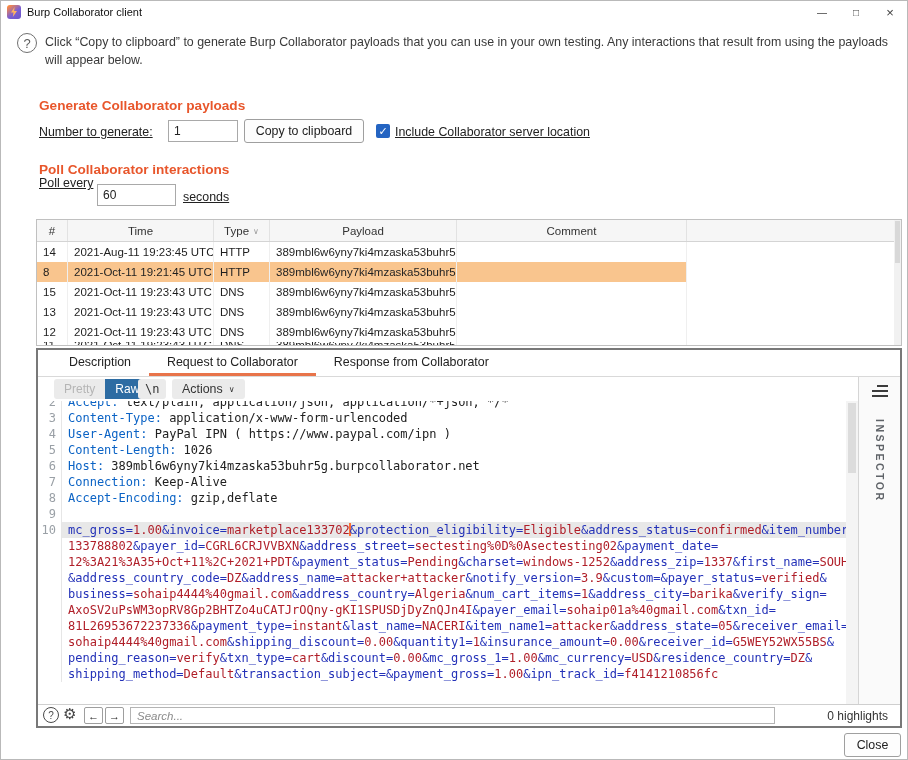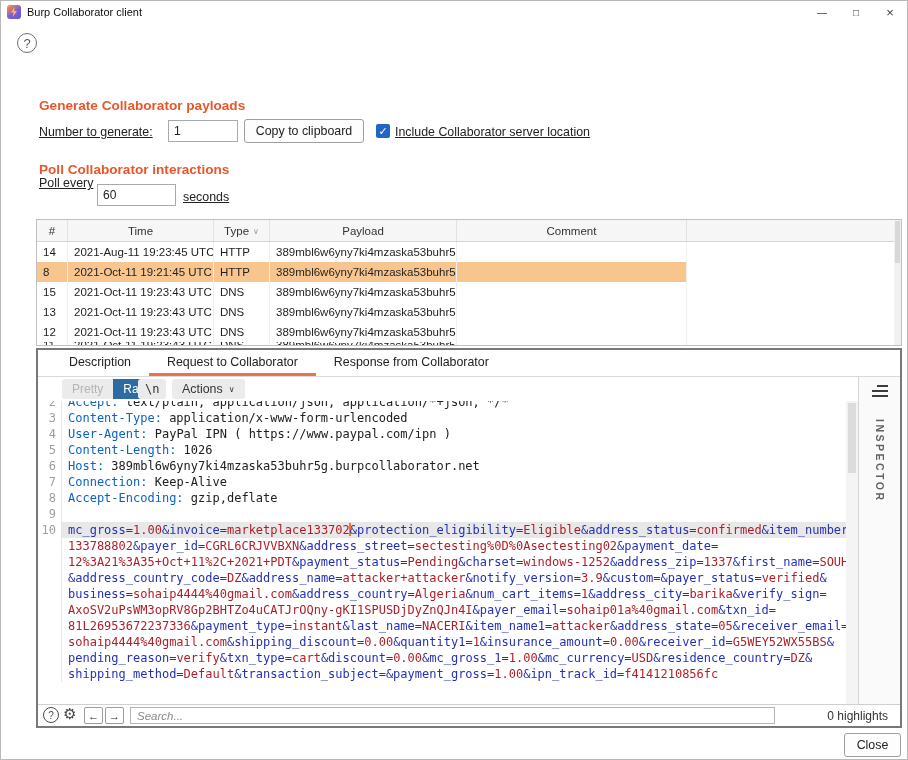--- a/index.html
+++ b/index.html
@@ -49,21 +49,21 @@
   .tbl-thumb{position:absolute;top:1px;left:1px;width:5px;height:42px;background:#d8d8d8;}
   
   .panel{position:absolute;left:35px;top:347px;width:866px;height:380px;border:2px solid #787878;
     box-sizing:border-box;background:#fff;}
   .tabsrow{position:absolute;left:0;top:0;width:100%;height:27px;border-bottom:1px solid #d9d9d9;
     box-sizing:border-box;display:flex;align-items:stretch;padding-left:13px;}
   .tab{display:flex;align-items:center;padding:0 18px;font-size:12.4px;color:#222;box-sizing:border-box;
     border-bottom:3px solid transparent;}
   .tab.active{border-bottom:3px solid #e8744a;}
   .toolbar{position:absolute;left:0;top:27px;width:820px;height:24px;}
-  .seg{position:absolute;left:24px;top:2px;display:flex;}
+  .seg{position:absolute;left:16px;top:2px;display:flex;}
   .segbtn{height:20px;display:flex;align-items:center;justify-content:center;font-size:12px;padding:0 10px;}
   .seg-pretty{background:#ebebeb;color:#b5b5b5;border-radius:3px 0 0 3px;}
   .seg-raw{background:#2d6ca3;color:#fff;border-radius:0 3px 3px 0;}
   .nl-btn{position:absolute;left:100px;top:2px;height:20px;padding:0 7px;background:#ebebeb;color:#333;
     border-radius:3px;display:flex;align-items:center;font-size:12px;font-family:"DejaVu Sans Mono",monospace;}
   .actions-btn{position:absolute;left:134px;top:2px;height:20px;padding:0 10px;background:#ebebeb;color:#333;
     border-radius:3px;display:flex;align-items:center;gap:6px;font-size:12.4px;}
   .actions-btn .chev{font-size:8px;color:#333;}
   
   .editor{position:absolute;left:0;top:51px;width:820px;height:303px;overflow:hidden;background:#fff;}
@@ -113,20 +113,21 @@
       </div>
     <div class="app-title">Burp Collaborator client</div>
     <div class="win-controls">
       <div class="win-btn">—</div>
       <div class="win-btn">□</div>
       <div class="win-btn" style="font-size:13px;">×</div>
     </div>
   </div>
 
   <div class="help-circle">?</div>
+  <div class="help-text">Click “Copy to clipboard” to generate Burp Collaborator payloads that you can use in your own testing. Any interactions that result from using the payloads will appear below.</div>
 
   <div class="sect-h" style="left:38px;top:97px;">Generate Collaborator payloads</div>
   <div class="lbl" style="left:38px;top:124px;">Number to generate:</div>
   <div class="txt-input" style="left:167px;top:119px;width:70px;height:22px;line-height:20px;">1</div>
   <div class="btn" style="left:243px;top:118px;width:120px;height:24px;">Copy to clipboard</div>
   <div class="checkbox">
       <span>✓</span>
     </div>
   <div class="lbl" style="left:394px;top:124px;">Include Collaborator server location</div>
 

